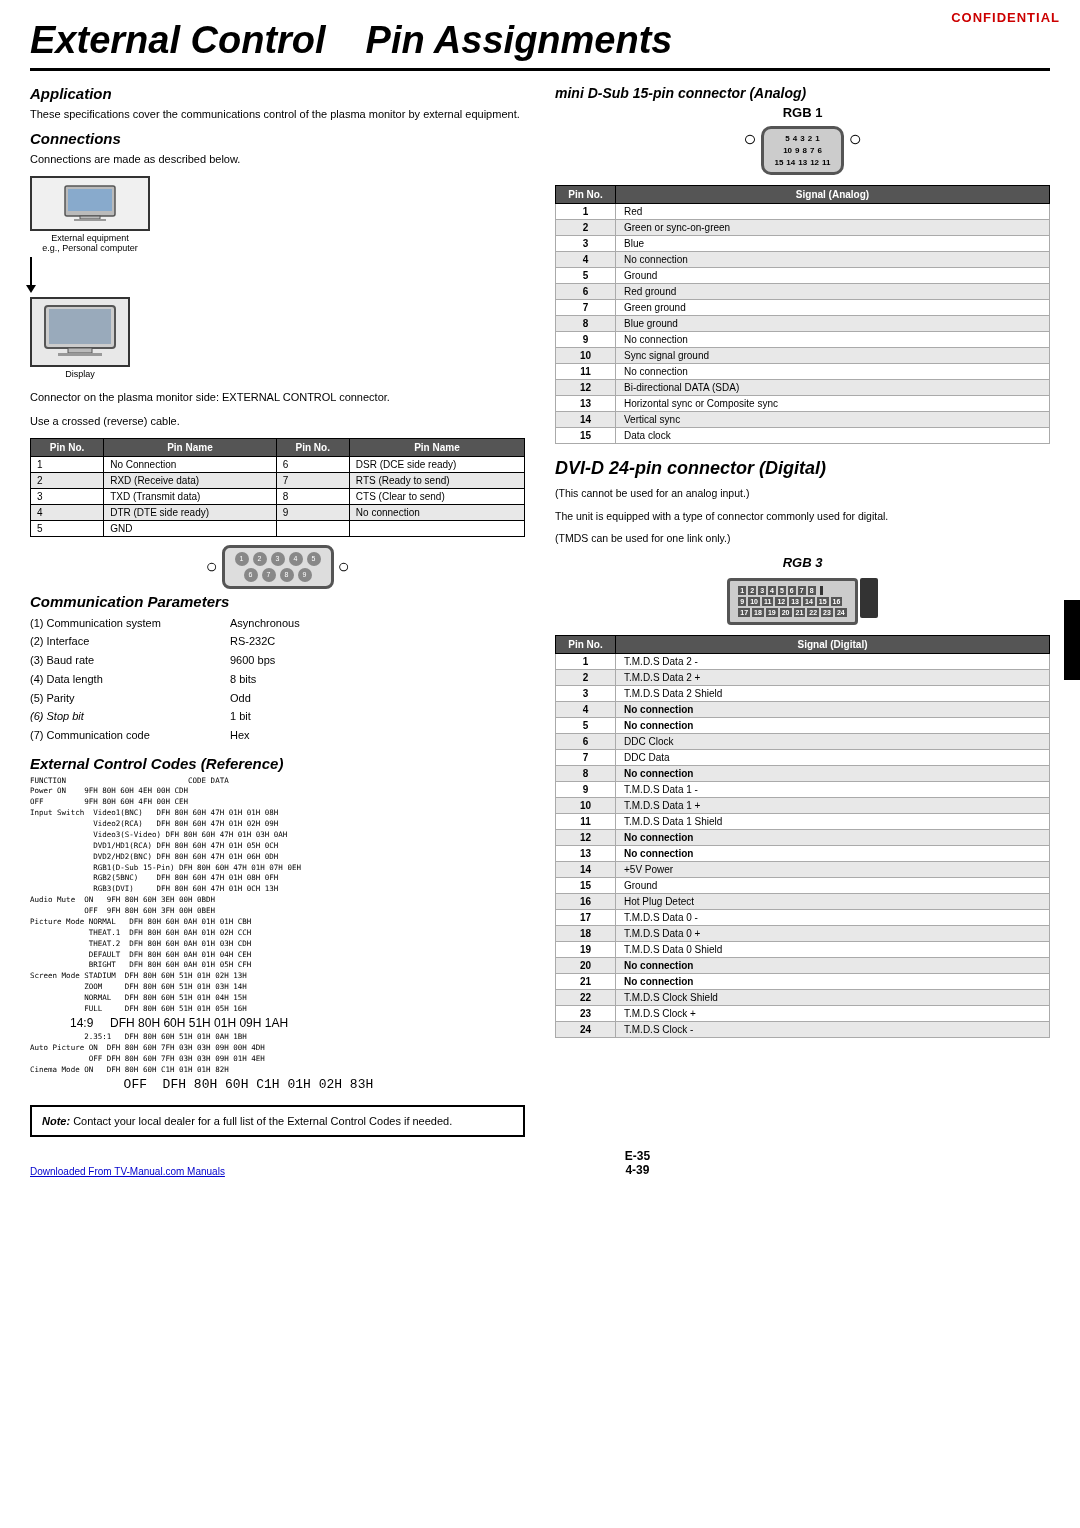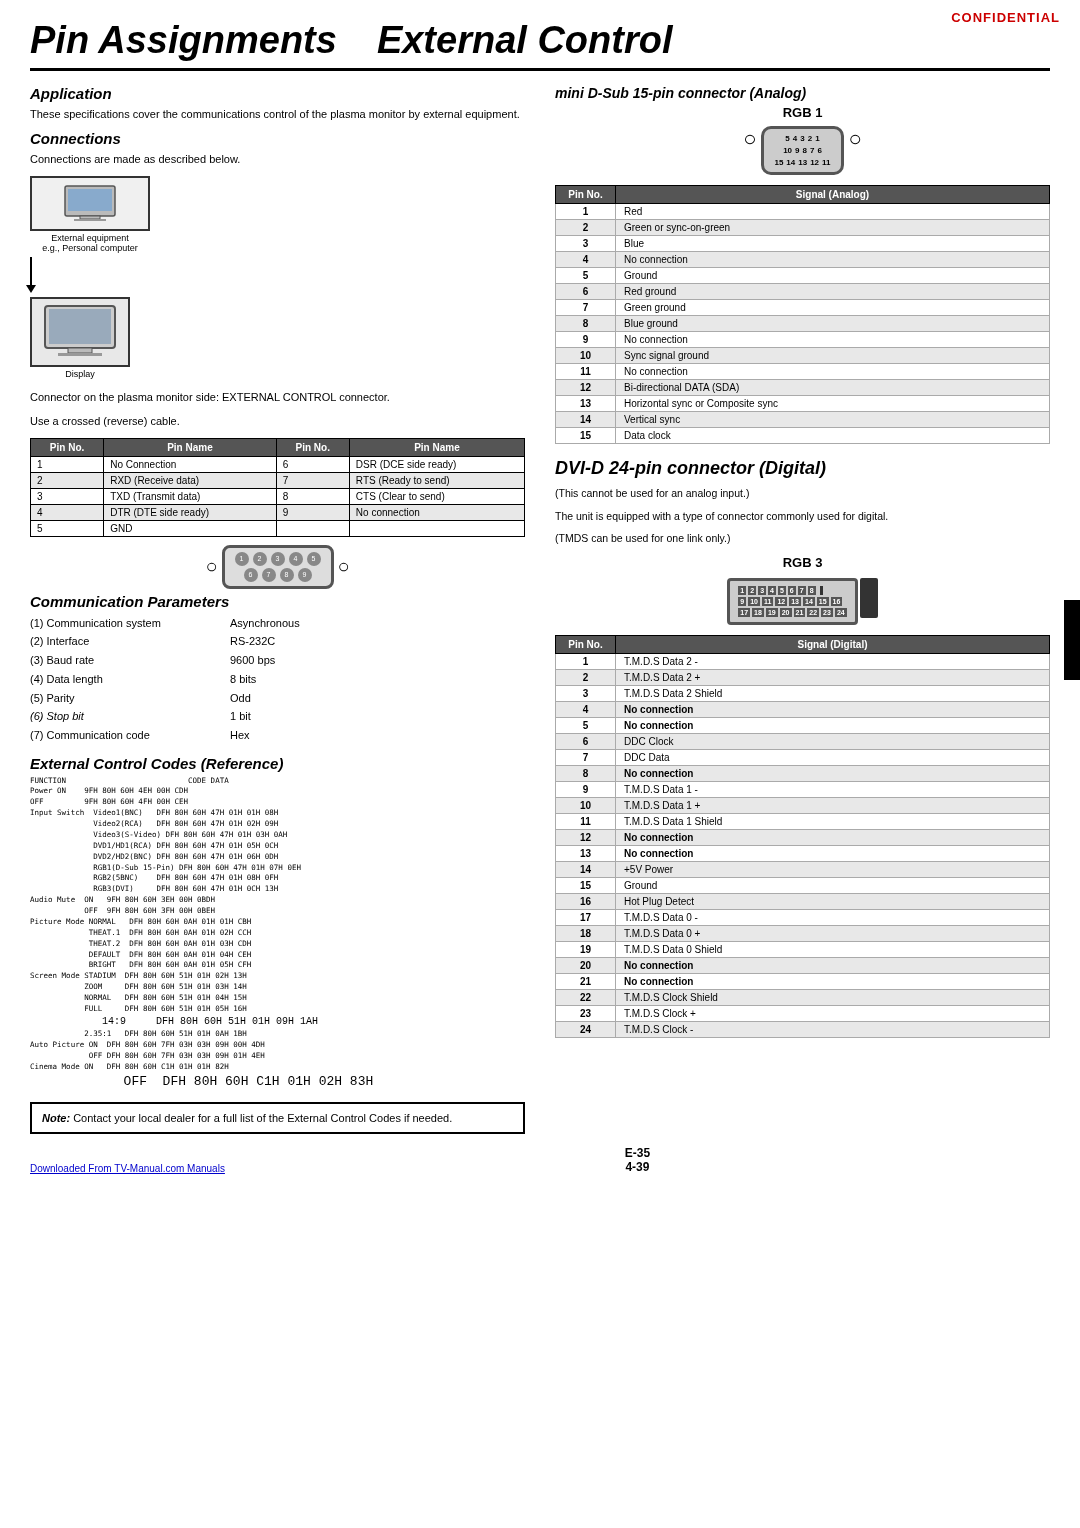--- a/index.html
+++ b/index.html
@@ -252,22 +252,22 @@
       justify-content: center;
       margin-bottom: 4px;
     }
   </style>
 </head>
 <body>
 
 <div class="confidential">CONFIDENTIAL</div>
 
 <div class="page-title">
+  <span>External Control</span>
   <span>Pin Assignments</span>
-  <span>External Control</span>
 </div>
 
 <div class="main-layout">
 
   <div class="left-col">
 
     <div>
       <div class="section-title">Application</div>
       <div class="section-text">These specifications cover the communications control of the plasma monitor by external equipment.</div>
     </div>
@@ -418,21 +418,21 @@
           <div style="font-family: monospace; font-size: 7.5px; line-height: 1.45; white-space: pre;">Picture Mode NORMAL   DFH 80H 60H 0AH 01H 01H CBH</div>
           <div style="font-family: monospace; font-size: 7.5px; line-height: 1.45; white-space: pre;">             THEAT.1  DFH 80H 60H 0AH 01H 02H CCH</div>
           <div style="font-family: monospace; font-size: 7.5px; line-height: 1.45; white-space: pre;">             THEAT.2  DFH 80H 60H 0AH 01H 03H CDH</div>
           <div style="font-family: monospace; font-size: 7.5px; line-height: 1.45; white-space: pre;">             DEFAULT  DFH 80H 60H 0AH 01H 04H CEH</div>
           <div style="font-family: monospace; font-size: 7.5px; line-height: 1.45; white-space: pre;">             BRIGHT   DFH 80H 60H 0AH 01H 05H CFH</div>
           <div style="font-family: monospace; font-size: 7.5px; line-height: 1.45; white-space: pre;"></div>
           <div style="font-family: monospace; font-size: 7.5px; line-height: 1.45; white-space: pre;">Screen Mode STADIUM  DFH 80H 60H 51H 01H 02H 13H</div>
           <div style="font-family: monospace; font-size: 7.5px; line-height: 1.45; white-space: pre;">            ZOOM     DFH 80H 60H 51H 01H 03H 14H</div>
           <div style="font-family: monospace; font-size: 7.5px; line-height: 1.45; white-space: pre;">            NORMAL   DFH 80H 60H 51H 01H 04H 15H</div>
           <div style="font-family: monospace; font-size: 7.5px; line-height: 1.45; white-space: pre;">            FULL     DFH 80H 60H 51H 01H 05H 16H</div>
-          <div style="font-family: Liberation Mono, monospace; font-size: 10px; line-height: 1.45; white-space: pre;">            14:9     DFH 80H 60H 51H 01H 09H 1AH</div>
+          <div style="font-family: Liberation Sans, sans-serif; font-size: 12px; line-height: 1.45; white-space: pre;">            14:9     DFH 80H 60H 51H 01H 09H 1AH</div>
           <div style="font-family: monospace; font-size: 7.5px; line-height: 1.45; white-space: pre;">            2.35:1   DFH 80H 60H 51H 01H 0AH 1BH</div>
           <div style="font-family: monospace; font-size: 7.5px; line-height: 1.45; white-space: pre;"></div>
           <div style="font-family: monospace; font-size: 7.5px; line-height: 1.45; white-space: pre;">Auto Picture ON  DFH 80H 60H 7FH 03H 03H 09H 00H 4DH</div>
           <div style="font-family: monospace; font-size: 7.5px; line-height: 1.45; white-space: pre;">             OFF DFH 80H 60H 7FH 03H 03H 09H 01H 4EH</div>
           <div style="font-family: monospace; font-size: 7.5px; line-height: 1.45; white-space: pre;"></div>
           <div style="font-family: monospace; font-size: 7.5px; line-height: 1.45; white-space: pre;">Cinema Mode ON   DFH 80H 60H C1H 01H 01H 82H</div>
           <div style="font-family: Liberation Mono, monospace; font-size: 13px; line-height: 1.45; white-space: pre;">            OFF  DFH 80H 60H C1H 01H 02H 83H</div>
         </div>
     </div>
 
@@ -548,21 +548,21 @@
           </tbody>
       </table>
     </div>
 
     <div>
       <div class="dvi-title">DVI-D 24-pin connector (Digital)</div>
       <div class="dvi-text">(This cannot be used for an analog input.)</div>
       <div class="dvi-text">The unit is equipped with a type of connector commonly used for digital.</div>
       <div class="dvi-text">(TMDS can be used for one link only.)</div>
 
-      <div class="rgb-title" style="margin-top:8px;">RGB 3</div>
+      <div class="rgb-title" style="margin-top:8px;font-style:italic;">RGB 3</div>
 
       <div class="rgb3-diagram">
         <div style="border:3px solid #555;border-radius:4px;padding:5px 8px;background:#ccc;display:inline-block;">
           <div style="display:flex;gap:2px;margin-bottom:2px;">
             <span style="font-size:7px;font-weight:bold;background:#555;color:#fff;padding:1px 2px;">1</span>
             <span style="font-size:7px;font-weight:bold;background:#555;color:#fff;padding:1px 2px;">2</span>
             <span style="font-size:7px;font-weight:bold;background:#555;color:#fff;padding:1px 2px;">3</span>
             <span style="font-size:7px;font-weight:bold;background:#555;color:#fff;padding:1px 2px;">4</span>
             <span style="font-size:7px;font-weight:bold;background:#555;color:#fff;padding:1px 2px;">5</span>
             <span style="font-size:7px;font-weight:bold;background:#555;color:#fff;padding:1px 2px;">6</span>

